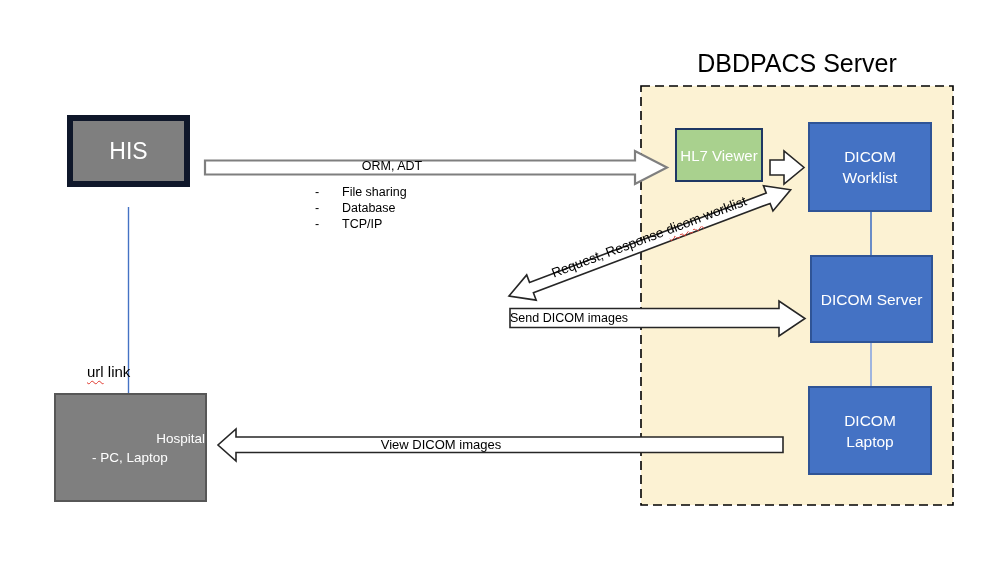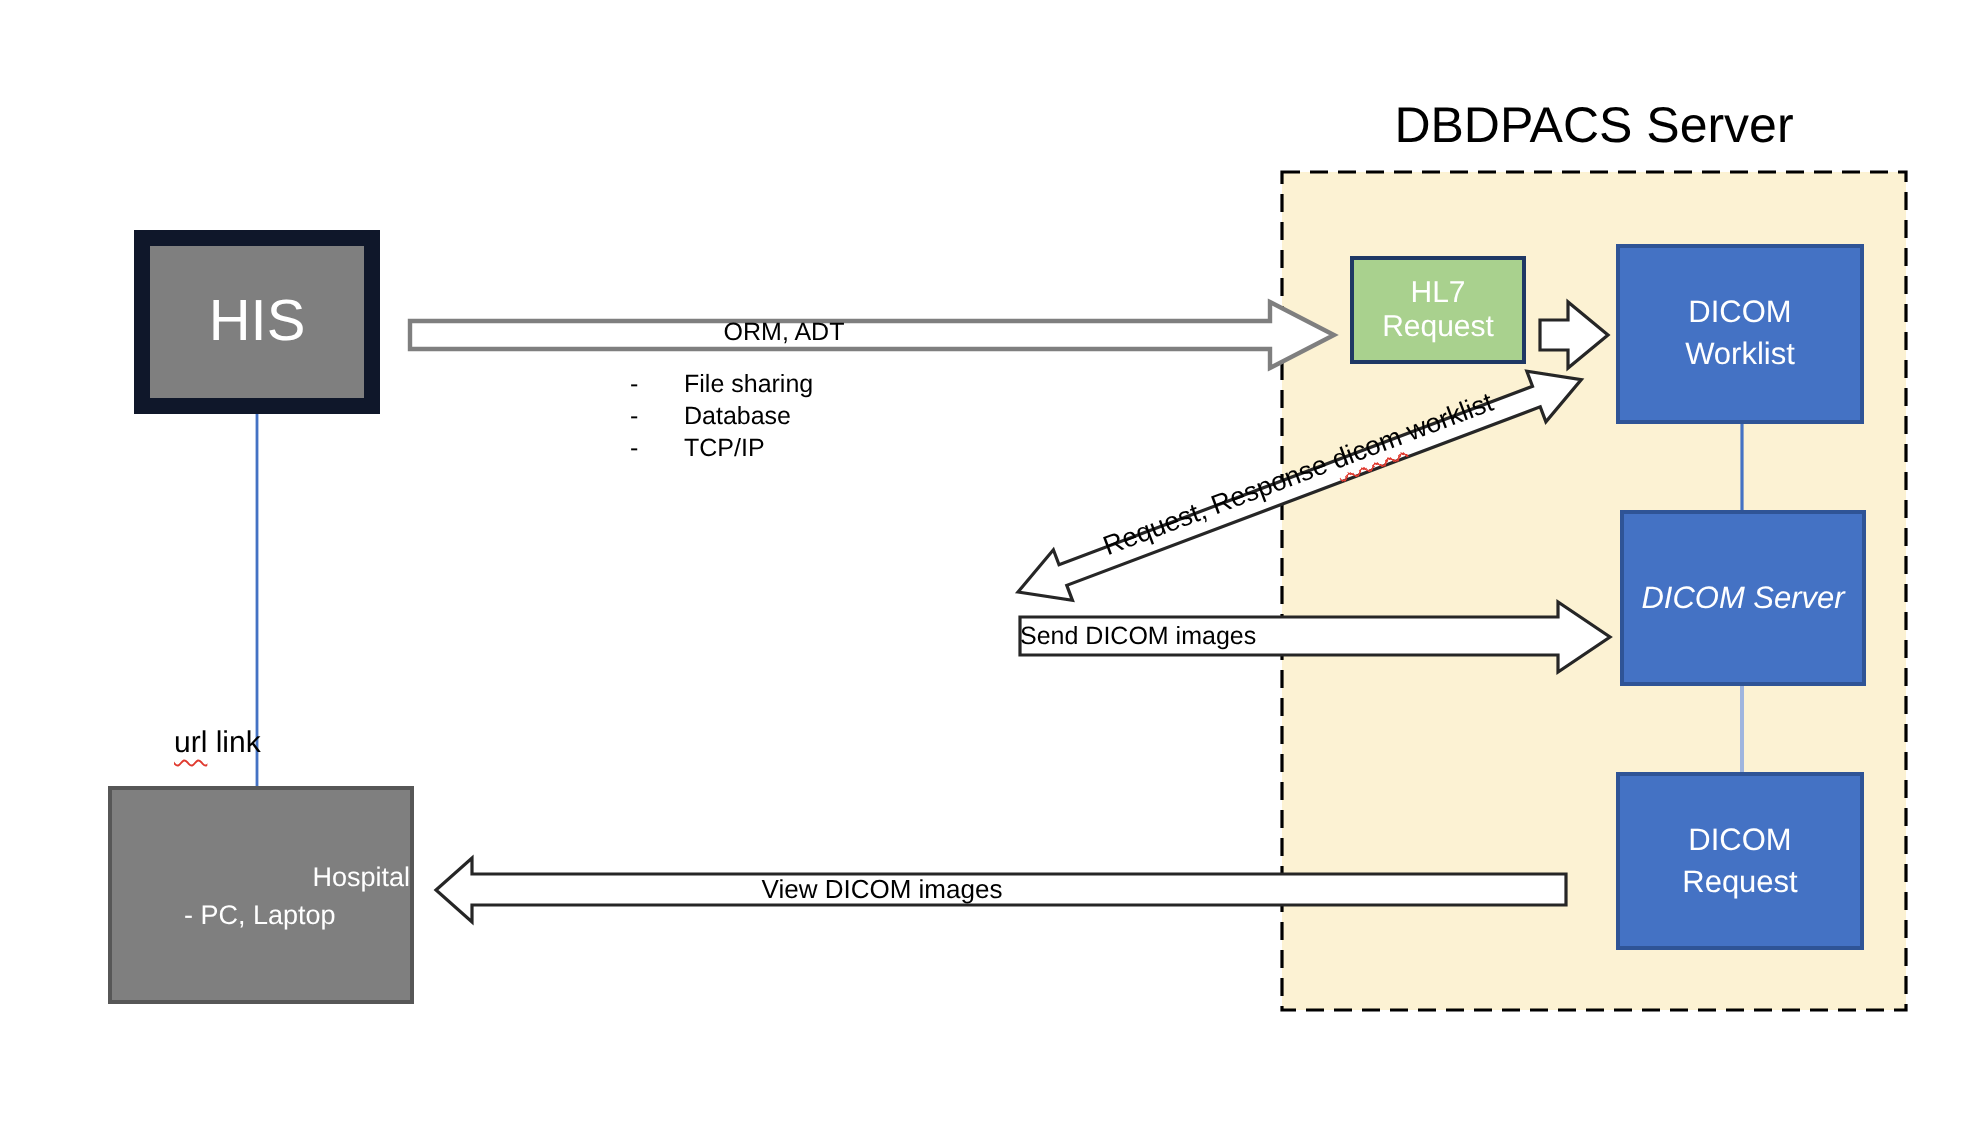--- a/index.html
+++ b/index.html
@@ -9,32 +9,32 @@
   }
   .abs{position:absolute;}
   
   .main-title{left:360px;top:12px;width:240px;text-align:center;font-size:25px;letter-spacing:.5px;}
   .group-title{left:641px;top:49px;width:312px;text-align:center;font-size:25px;}
   
   .group-svg{left:0;top:0;z-index:0;}
   
   .node{display:flex;flex-direction:column;align-items:center;justify-content:center;
         box-sizing:border-box;color:#fff;text-align:center;z-index:2;}
-  .his{left:67px;top:115px;width:123px;height:92px;background:#7F7F7F;border:8px solid #0f172a;font-size:29px;}
+  .his{left:67px;top:115px;width:123px;height:72px;background:#7F7F7F;border:6px solid #0f172a;font-size:23px;}
   .hospital{left:54px;top:393px;width:153px;height:109px;background:#7F7F7F;border:2px solid #575757;
             font-size:13.5px;line-height:19px;align-items:stretch;}
   .hospital .c{text-align:right;}
   .hospital .l{text-align:left;padding-left:36px;}
   .modality{left:302px;top:254px;width:201px;height:134px;background:#00B050;border:2px solid #1F3864;}
   .modality .big{font-size:25px;line-height:34px;}
   .modality .small{font-size:17px;line-height:26px;}
   .hl7{left:675px;top:128px;width:88px;height:54px;background:#A9D18E;border:2px solid #1F3864;font-size:15px;}
   .bluebox{background:#4472C4;border:2px solid #2F5496;font-size:15.5px;line-height:21px;}
   .worklist{left:808px;top:122px;width:124px;height:90px;}
-  .dserver{left:810px;top:255px;width:123px;height:88px;font-style:italic;}
+  .dserver{left:810px;top:255px;width:123px;height:88px;}
   .dviewer{left:808px;top:386px;width:124px;height:89px;}
   
   .overlay{left:0;top:0;z-index:3;pointer-events:none;}
   
   .lbl{z-index:4;white-space:nowrap;}
   .orm-lbl{left:202px;top:159px;width:380px;text-align:center;font-size:12.5px;}
   .send-lbl{left:510px;top:310.5px;width:286px;font-size:12.5px;}
   .view-lbl{left:250px;top:436.5px;width:382px;text-align:center;font-size:13px;}
   .req-lbl{left:649px;top:237px;transform:translate(-50%,-50%) rotate(-20.66deg);font-size:13.5px;}
   .url-lbl{left:87px;top:363px;font-size:15px;}
@@ -58,35 +58,35 @@
     <span>HIS</span>
   </div>
 
   <div class="abs node hospital">
     <span class="c">Hospital</span>
     <span class="l">- PC, Laptop</span>
   </div>
 
 
   <div class="abs node hl7">
-    <span>HL7 Request</span>
+    <span>HL7 Viewer</span>
   </div>
 
   <div class="abs node bluebox worklist">
     <span>DICOM</span>
     <span>Worklist</span>
   </div>
 
   <div class="abs node bluebox dserver">
     <span>DICOM Server</span>
   </div>
 
   <div class="abs node bluebox dviewer">
     <span>DICOM</span>
-    <span>Request</span>
+    <span>Laptop</span>
   </div>
 
   <svg class="abs overlay" width="988" height="562">
 
     <line x1="128.5" y1="207" x2="128.5" y2="393" stroke="#4472C4" stroke-width="1.4"></line>
     <line x1="871" y1="212" x2="871" y2="255" stroke="#4472C4" stroke-width="1.6"></line>
     <line x1="871" y1="343" x2="871" y2="386" stroke="#9FB5DE" stroke-width="2"></line>
 
     <polygon points="205,160.5 635,160.5 635,151 667,167.5 635,184 635,174.5 205,174.5" fill="#fff" stroke="#7F7F7F" stroke-width="2.2"></polygon>
 

